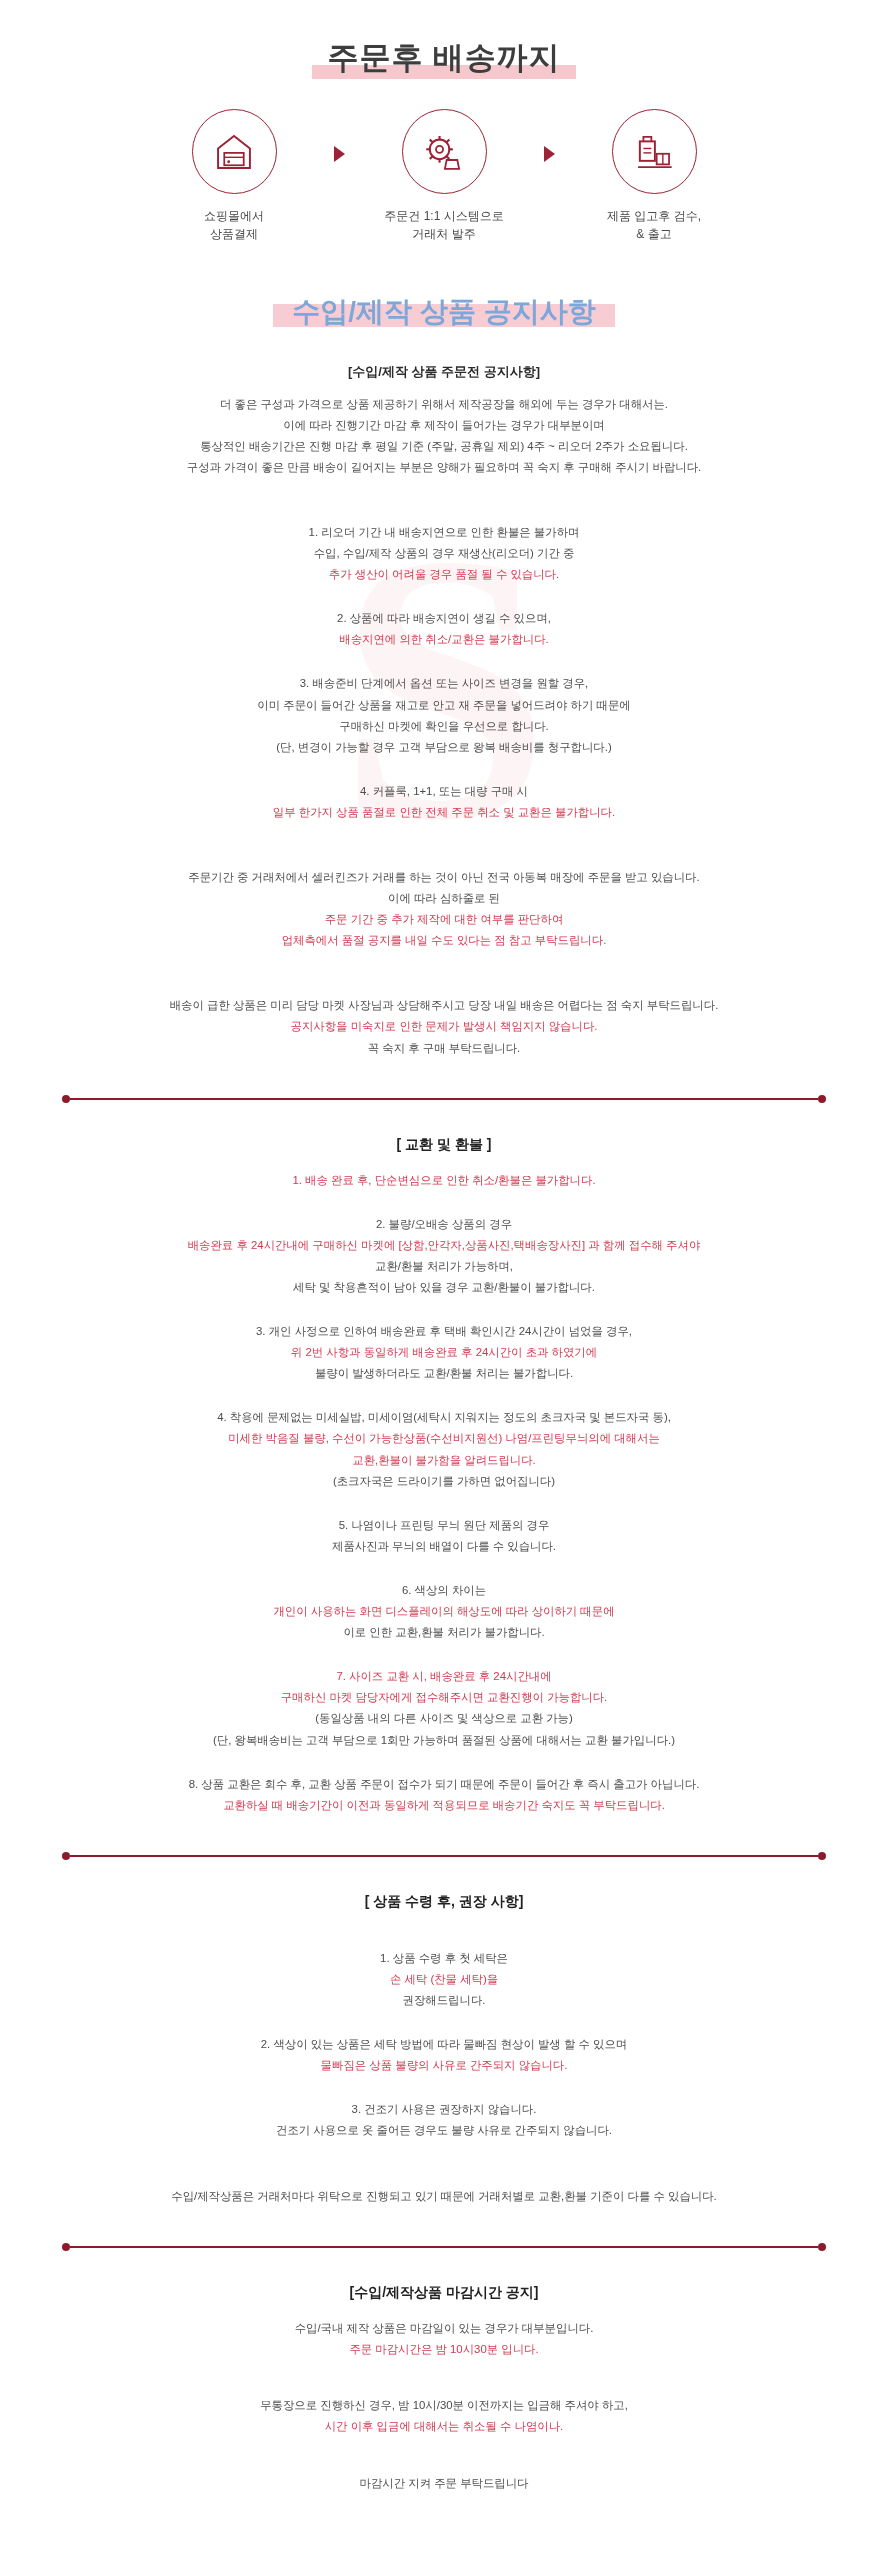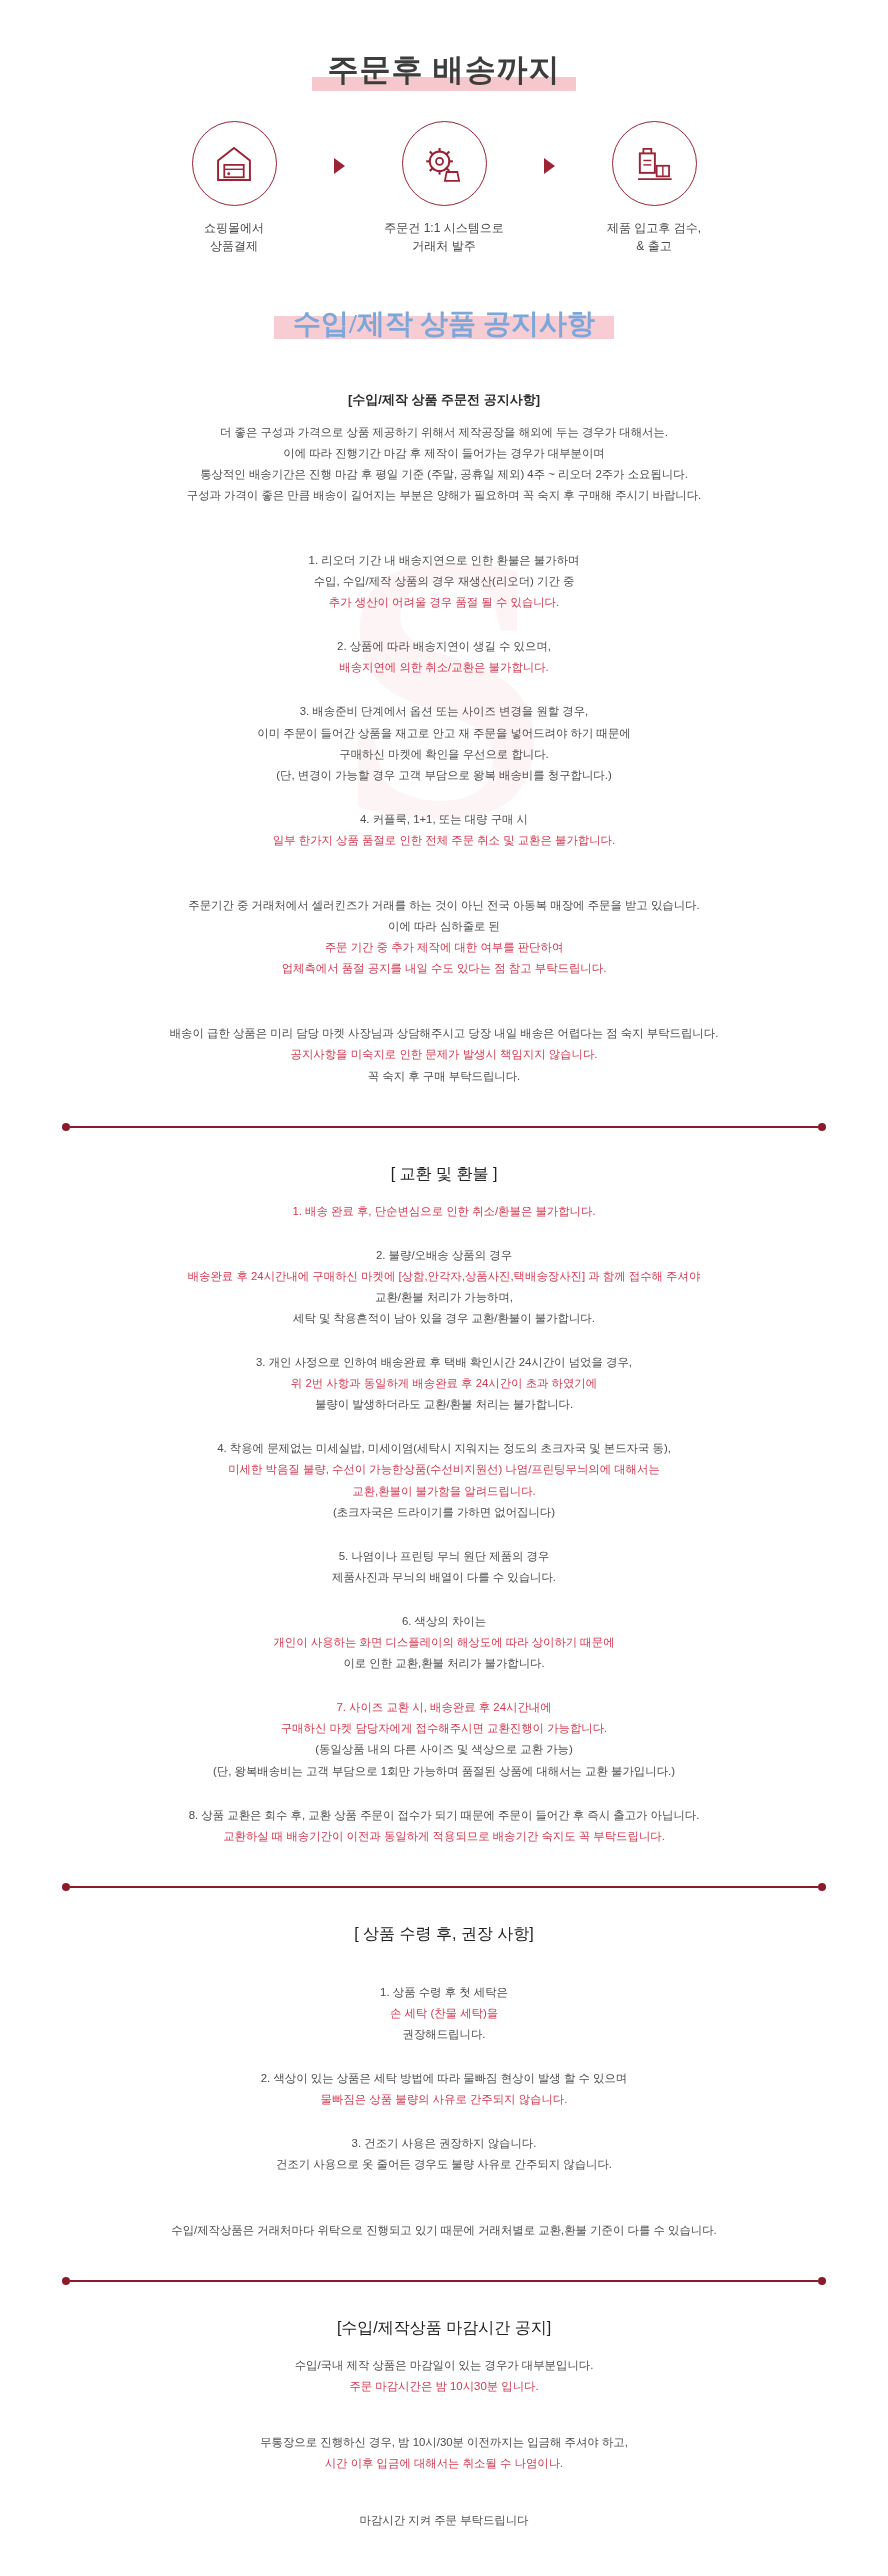--- a/index.html
+++ b/index.html
@@ -20,21 +20,21 @@
     position: relative;
     margin: 0 auto;
     padding-top: 27px;
     box-sizing: border-box;
   }
 
   
   .banner-wrap {
     display: flex;
     justify-content: center;
-    margin-top: 18px;
+    margin-top: 6px;
     margin-bottom: 27px;
   }
   .banner-title {
     position: relative;
     font-size: 31px;
     font-weight: bold;
     color: #3d3d3d;
     letter-spacing: 0.9px;
     padding: 3.6px 16px;
     display: inline-block;
@@ -89,22 +89,21 @@
     height: 0;
     border-left: 11.5px solid #9b2335;
     border-top: 8px solid transparent;
     border-bottom: 8px solid transparent;
   }
 
   
   .section-title-wrap {
     display: flex;
     justify-content: center;
-    margin: 49px 0 46px 0;
-    font-family: Liberation Serif, serif;
+    margin: 49px 0 30px 0;
   }
   .section-title {
     position: relative;
     display: inline-block;
     padding: 1.8px 19.5px;
     font-size: 28px;
     font-weight: bold;
     color: #7da7d9;
     letter-spacing: 0px;
   }
@@ -181,22 +180,22 @@
     top: 0;
     width: 8px;
     height: 8px;
     border-radius: 50%;
     background: #8b1a2b;
   }
   .divider .dot.l { left: 0; }
   .divider .dot.r { right: 0; }
 
   .bracket-title {
-    font-size: 16px;
-    font-weight: normal;
+    font-size: 14px;
+    font-weight: bold;
     color: #222;
     margin-bottom: 16px;
   }
   .gap-sm { height: 12.4px; }
   .gap-md { height: 21px; }
 </style>
 </head>
 <body>
 
 <div class="page">

